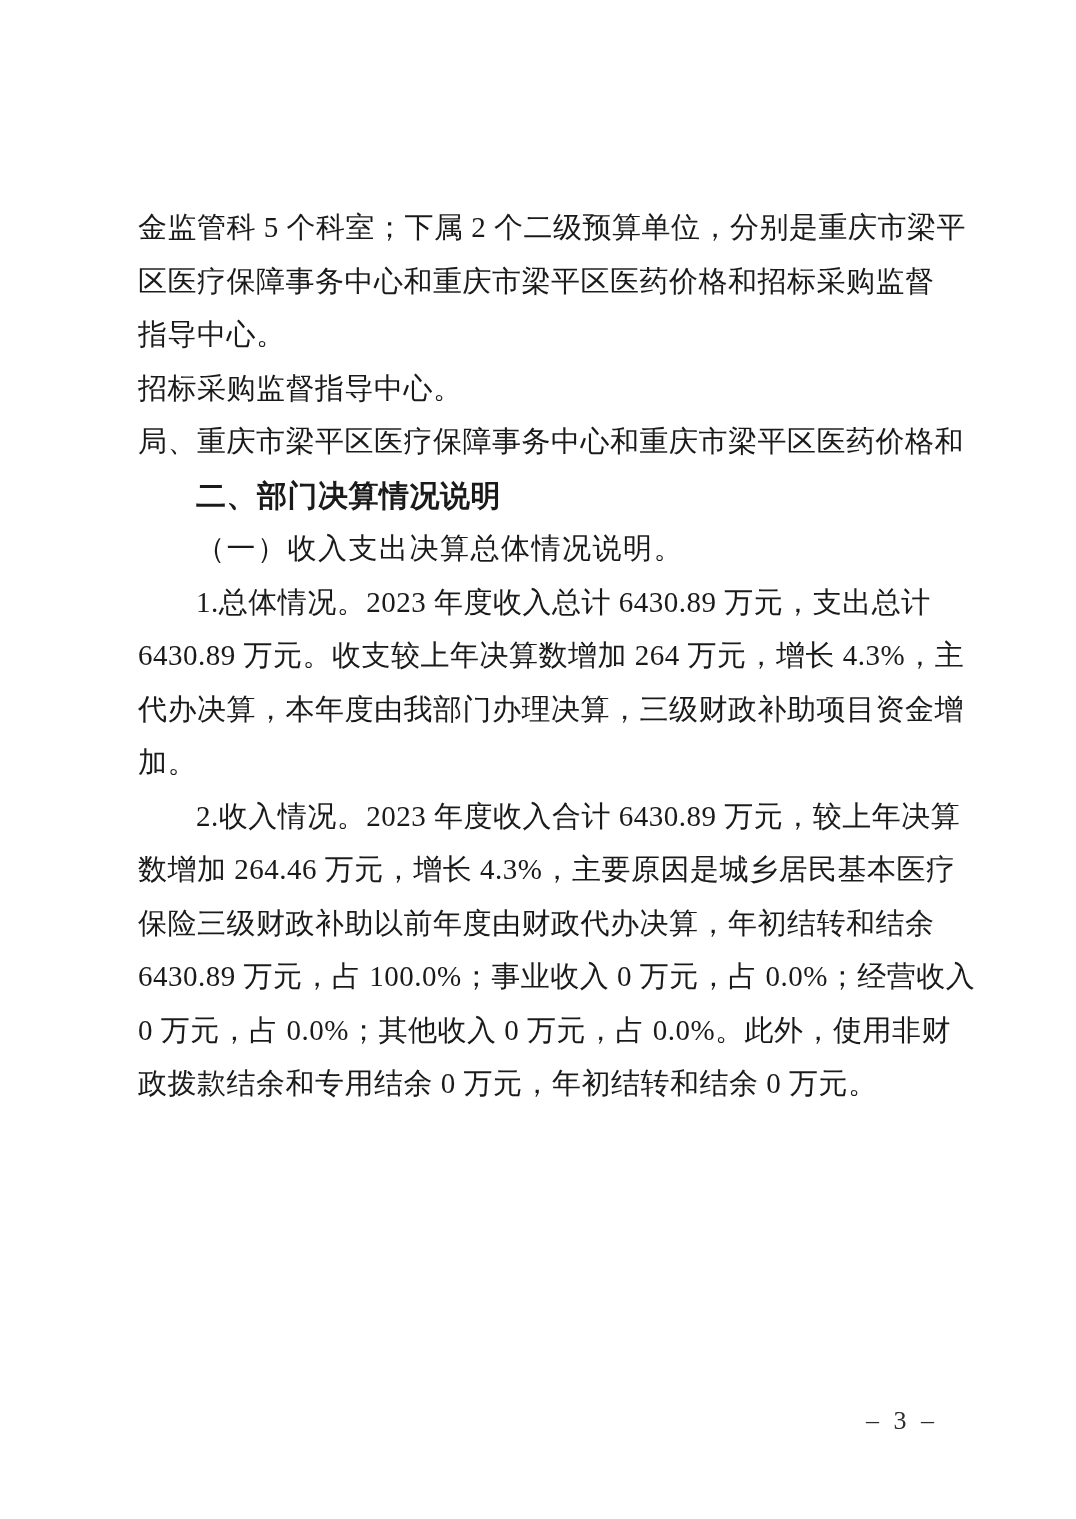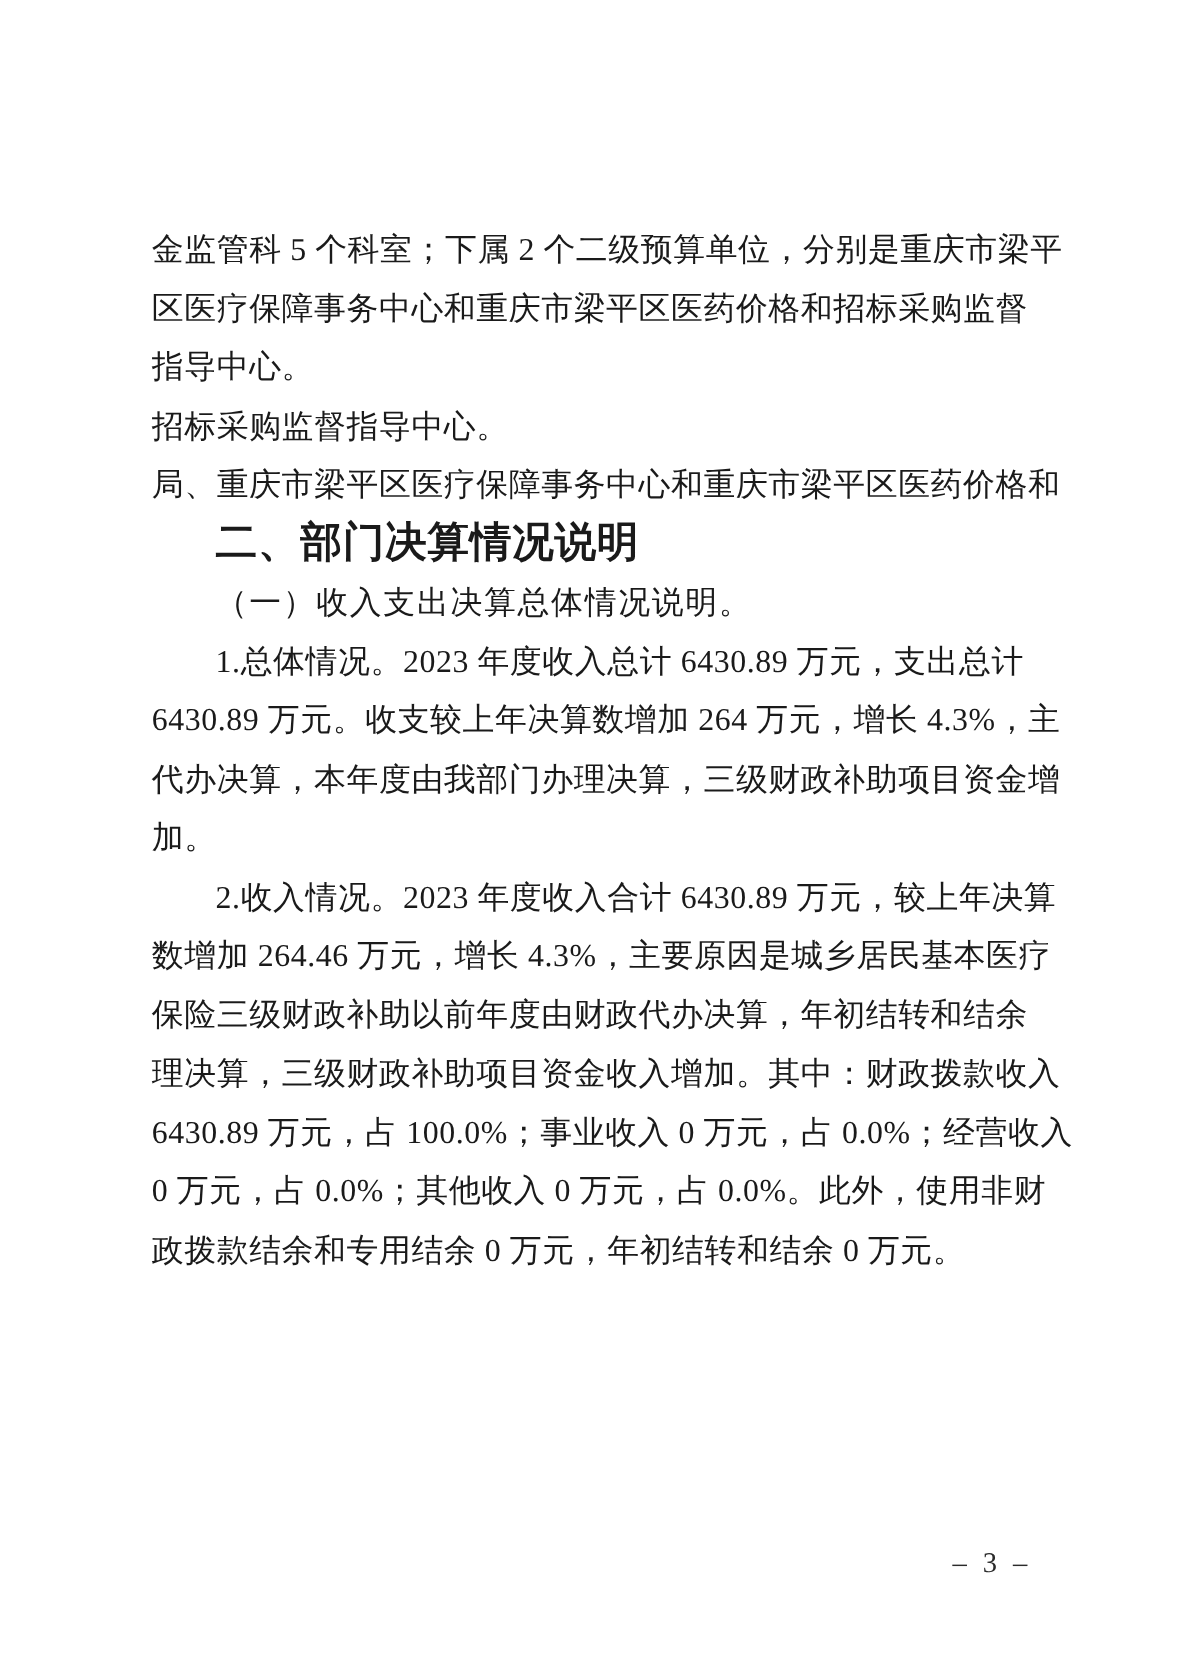--- a/index.html
+++ b/index.html
@@ -26,23 +26,23 @@
     font-size: 29px;
     line-height: 53.5px;
     height: 53.5px;
     white-space: nowrap;
     letter-spacing: 0.5px;
   }
   .line.indent {
     text-indent: 58px;
   }
   .line.heading {
-    font-family: Liberation Mono, monospace;
+    font-family: Liberation Serif, serif;
     font-weight: bold;
-    font-size: 38px;
+    font-size: 30px;
     letter-spacing: 0.5px;
   }
   .line.subheading {
     
     letter-spacing: 1.5px;
   }
   .footer {
     position: absolute;
     top: 1406px;
     right: 138px;
@@ -65,19 +65,18 @@
     <div class="line">局、重庆市梁平区医疗保障事务中心和重庆市梁平区医药价格和</div>
     <div class="line heading indent">二、部门决算情况说明</div>
     <div class="line subheading indent">（一）收入支出决算总体情况说明。</div>
     <div class="line indent">1.总体情况。2023 年度收入总计 6430.89 万元，支出总计</div>
     <div class="line">6430.89 万元。收支较上年决算数增加 264 万元，增长 4.3%，主</div>
     <div class="line">代办决算，本年度由我部门办理决算，三级财政补助项目资金增</div>
     <div class="line">加。</div>
     <div class="line indent">2.收入情况。2023 年度收入合计 6430.89 万元，较上年决算</div>
     <div class="line">数增加 264.46 万元，增长 4.3%，主要原因是城乡居民基本医疗</div>
     <div class="line">保险三级财政补助以前年度由财政代办决算，年初结转和结余</div>
-    <div class="line">理决算，三级财政补助项目资金收入增加。其中：财政拨款收入</div>
     <div class="line">6430.89 万元，占 100.0%；事业收入 0 万元，占 0.0%；经营收入</div>
     <div class="line">0 万元，占 0.0%；其他收入 0 万元，占 0.0%。此外，使用非财</div>
     <div class="line">政拨款结余和专用结余 0 万元，年初结转和结余 0 万元。</div>
   </div>
   <div class="footer">– 3 –</div>
 </div>
 
 </body></html>

